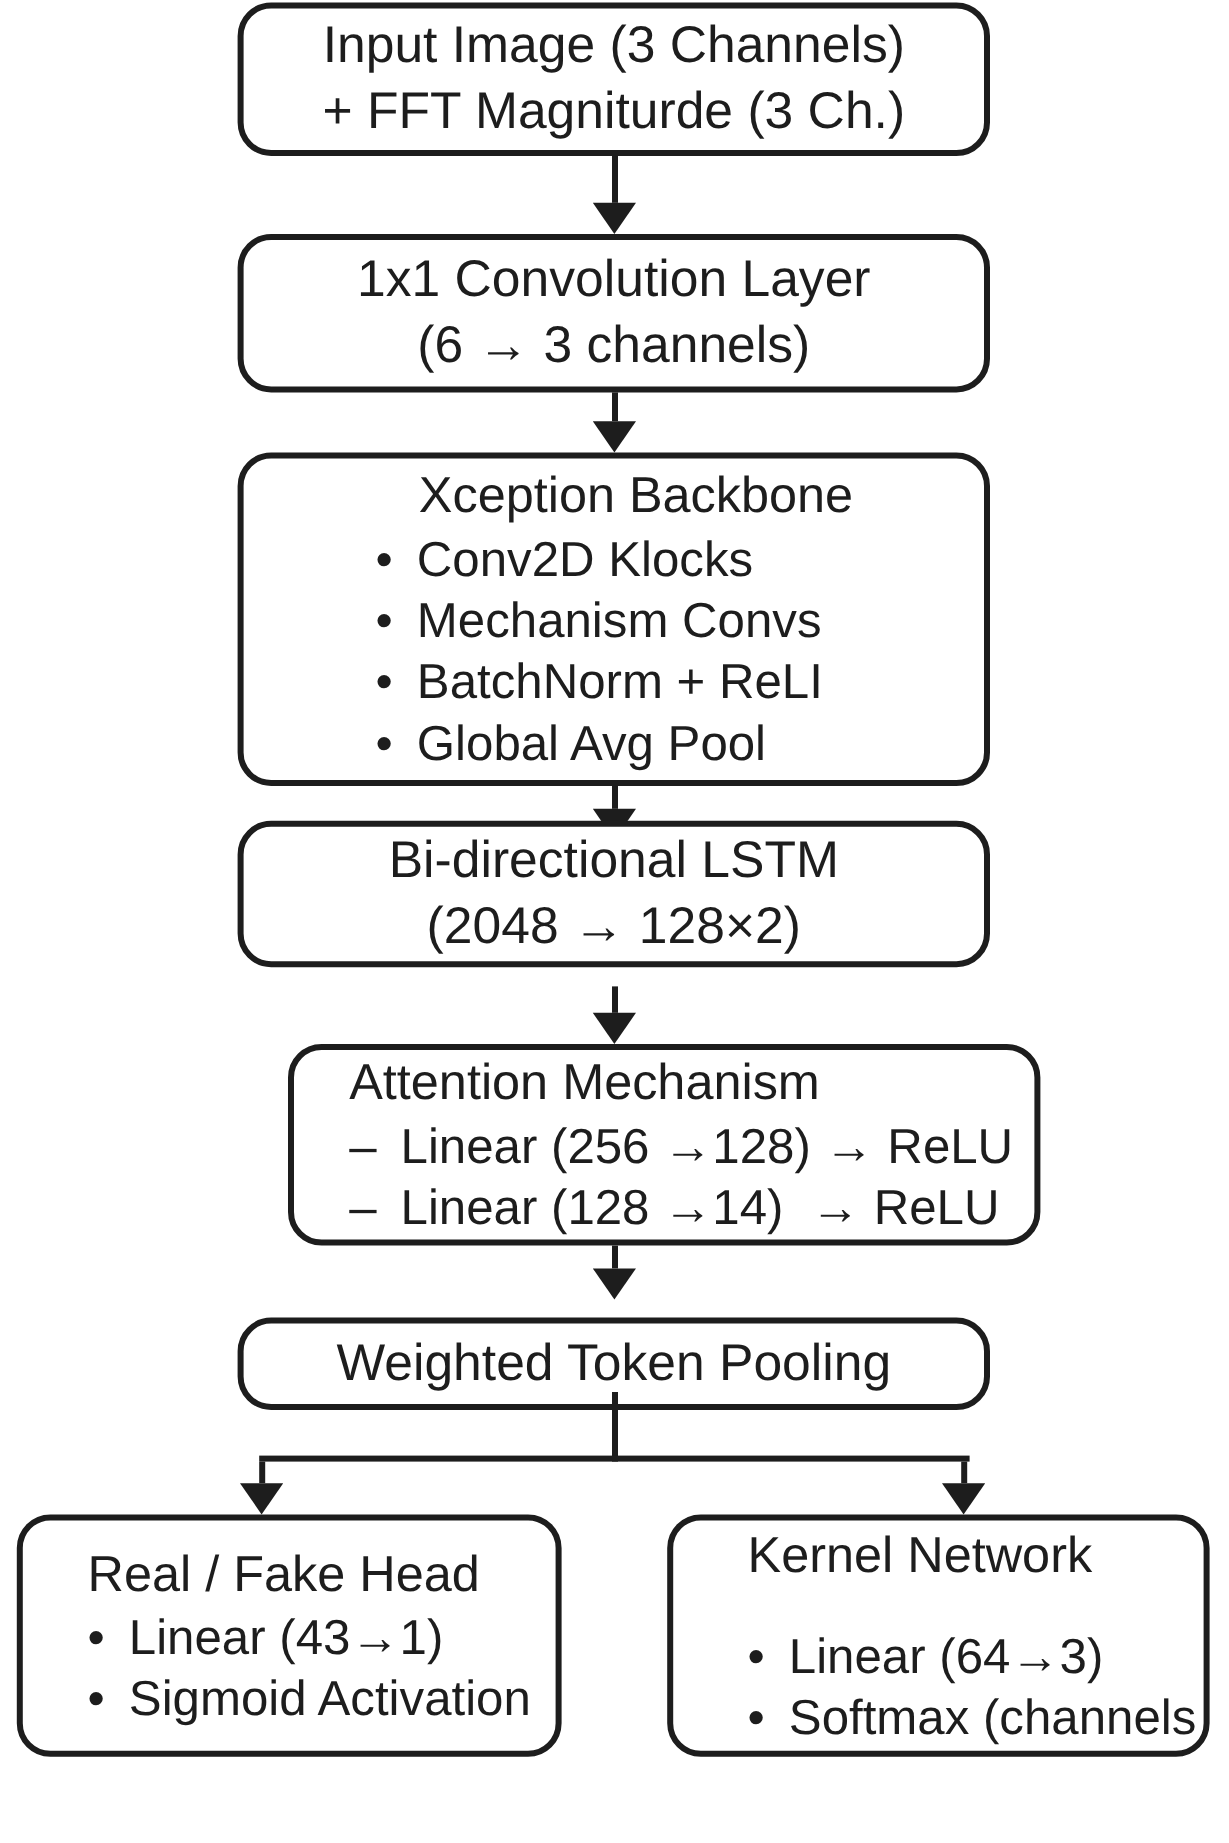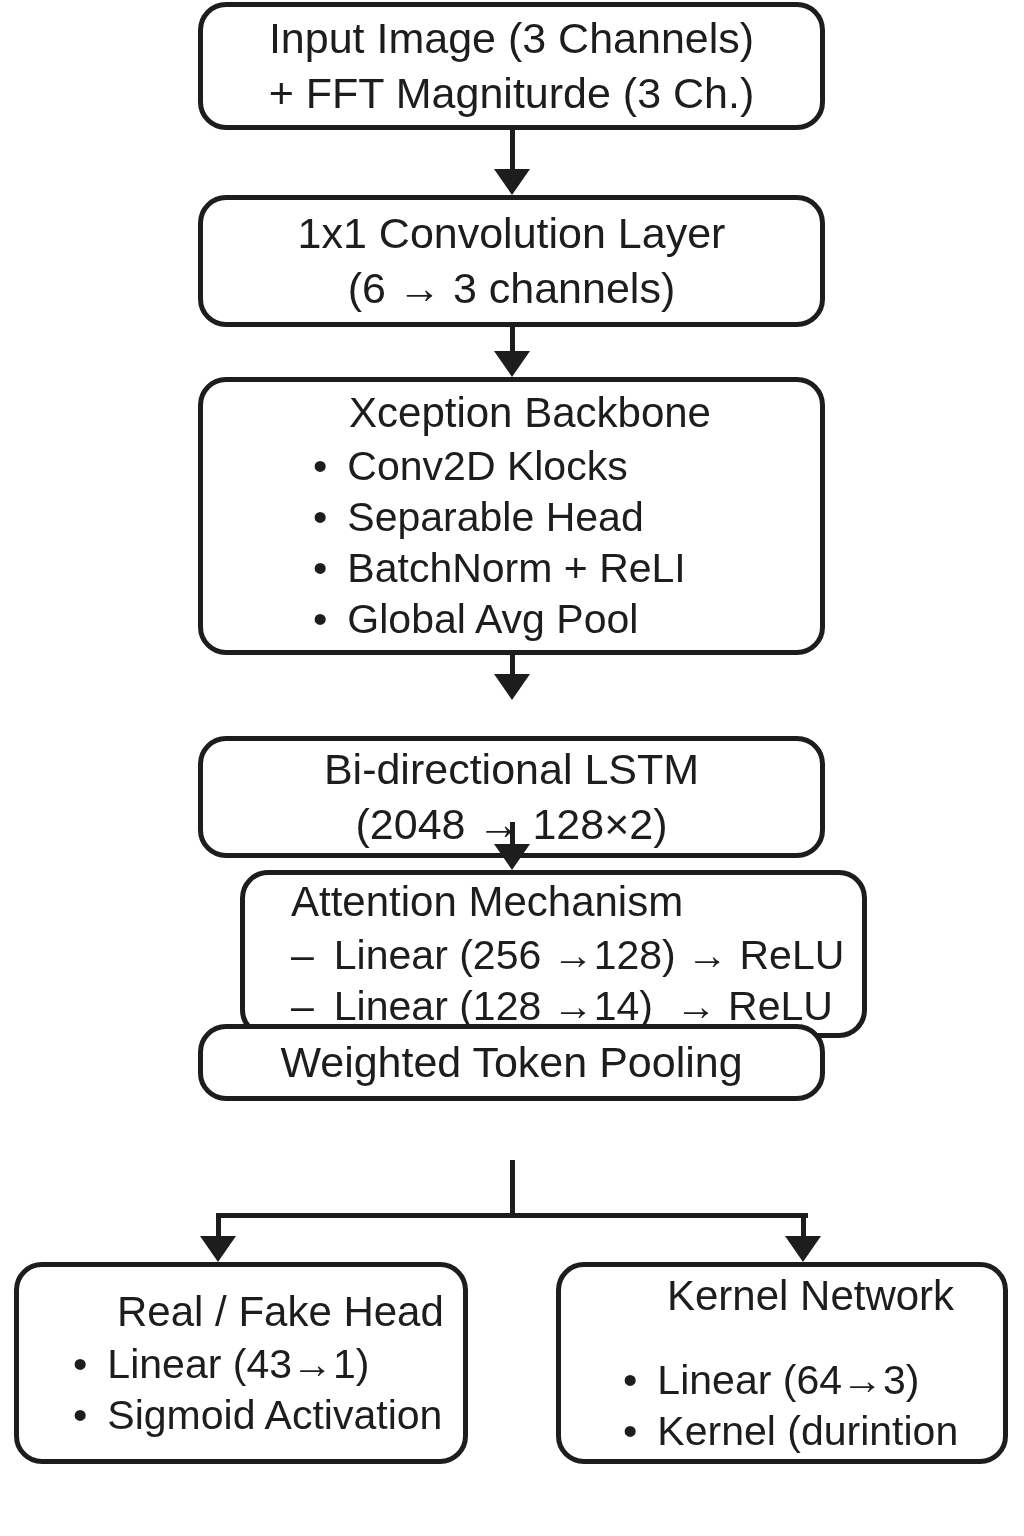--- a/index.html
+++ b/index.html
@@ -31,21 +31,21 @@
   .title{font-size:42px;line-height:52px;}
   .list{display:flex;flex-direction:column;}
   .li{display:flex;align-items:baseline;gap:20px;font-size:41px;line-height:51px;}
   .li .txt{white-space:pre;}
   
   #b-xception .title{text-align:center;margin-left:37px;}
   #b-xception .list{margin-left:110px;margin-top:2px;}
   #b-attention{padding-left:46px;margin-left:42px;}
   #b-attention .list{margin-top:2px;}
   .headbox{padding-left:54px;}
-  .headbox .title{font-size:42px;line-height:54px;margin-left:44px;}
+  .headbox .title{font-size:42px;line-height:54px;}
   #b-kernel{padding-left:62px;gap:32px;}
   
   .arrow{
     position:absolute;width:36px;
     display:flex;flex-direction:column;align-items:center;
   }
   .arrow .shaft{width:5px;flex:1;background:var(--ink);}
   .arrow .head{
     width:0;height:0;
     border-left:18px solid transparent;
@@ -82,39 +82,39 @@
 
   <div class="box" id="b-xception" style="top:377px;height:278px;">
     <div class="title">Xception Backbone</div>
     <div class="list">
       <div class="li">
         <span>•</span>
         <span class="txt">Conv2D Klocks</span>
       </div>
       <div class="li">
         <span>•</span>
-        <span class="txt">Separable Head</span>
+        <span class="txt">Mechanism Convs</span>
       </div>
       <div class="li">
         <span>•</span>
         <span class="txt">BatchNorm + ReLI</span>
       </div>
       <div class="li">
         <span>•</span>
         <span class="txt">Global Avg Pool</span>
       </div>
     </div>
   </div>
 
   <div class="arrow" style="left:494px;top:655px;height:45px;">
     <div class="shaft"></div>
     <div class="head"></div>
   </div>
 
-  <div class="box center2" id="b-lstm" style="top:736px;height:122px;">
+  <div class="box center2" id="b-lstm" style="top:684px;height:122px;">
     <div class="bline">Bi-directional LSTM</div>
     <div class="bline">(2048 → 128×2)</div>
   </div>
 
   <div class="arrow" style="left:494px;top:822px;height:48px;">
     <div class="shaft"></div>
     <div class="head"></div>
   </div>
 
   <div class="box" id="b-attention" style="top:870px;height:168px;">
@@ -129,21 +129,21 @@
         <span class="txt">Linear (128 →14)  → ReLU</span>
       </div>
     </div>
   </div>
 
   <div class="arrow" style="left:494px;top:1038px;height:45px;">
     <div class="shaft"></div>
     <div class="head"></div>
   </div>
 
-  <div class="box center2" id="b-pooling" style="top:1024px;height:77px;">
+  <div class="box center2" id="b-pooling" style="top:1098px;height:77px;">
     <div class="bline">Weighted Token Pooling</div>
   </div>
 
   <div class="vstub" style="left:510px;top:1160px;height:58px;"></div>
   <div class="hbar" style="left:216px;top:1213px;width:592px;"></div>
   <div class="arrow" style="left:200px;top:1218px;height:44px;">
     <div class="shaft"></div>
     <div class="head"></div>
   </div>
   <div class="arrow" style="left:785px;top:1218px;height:44px;">
@@ -167,18 +167,18 @@
 
   <div class="box headbox" id="b-kernel" style="left:556px;top:1262px;width:452px;height:202px;">
     <div class="title">Kernel Network</div>
     <div class="list">
       <div class="li">
         <span>•</span>
         <span class="txt">Linear (64→3)</span>
       </div>
       <div class="li">
         <span>•</span>
-        <span class="txt">Kernel (durintion</span>
+        <span class="txt">Softmax (channels</span>
       </div>
     </div>
   </div>
 
 </div>
 
 </body></html>

